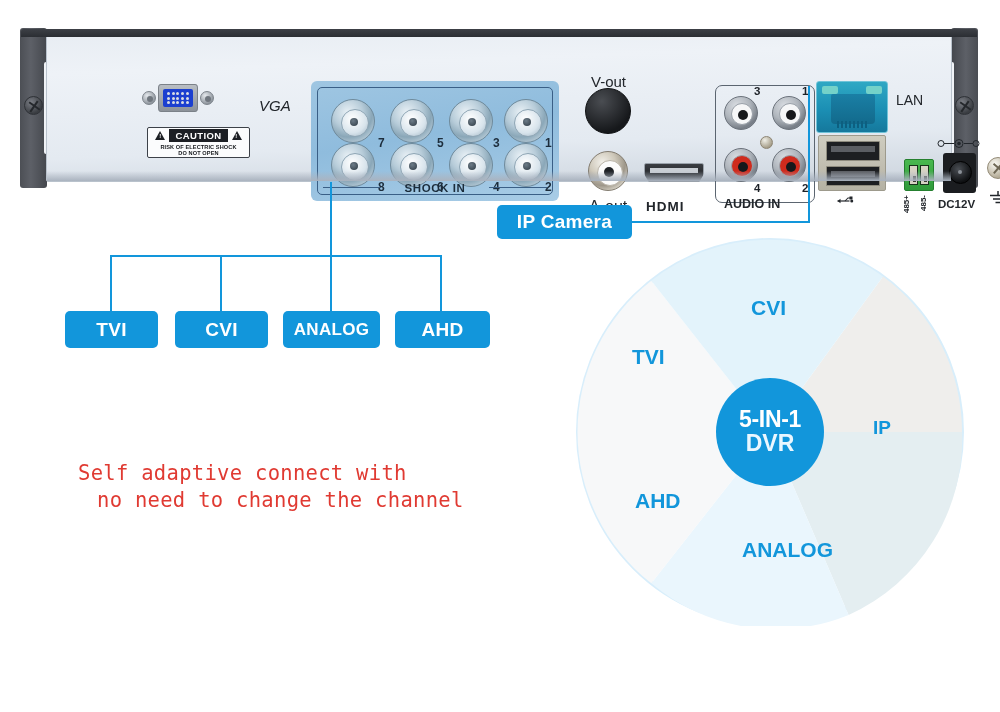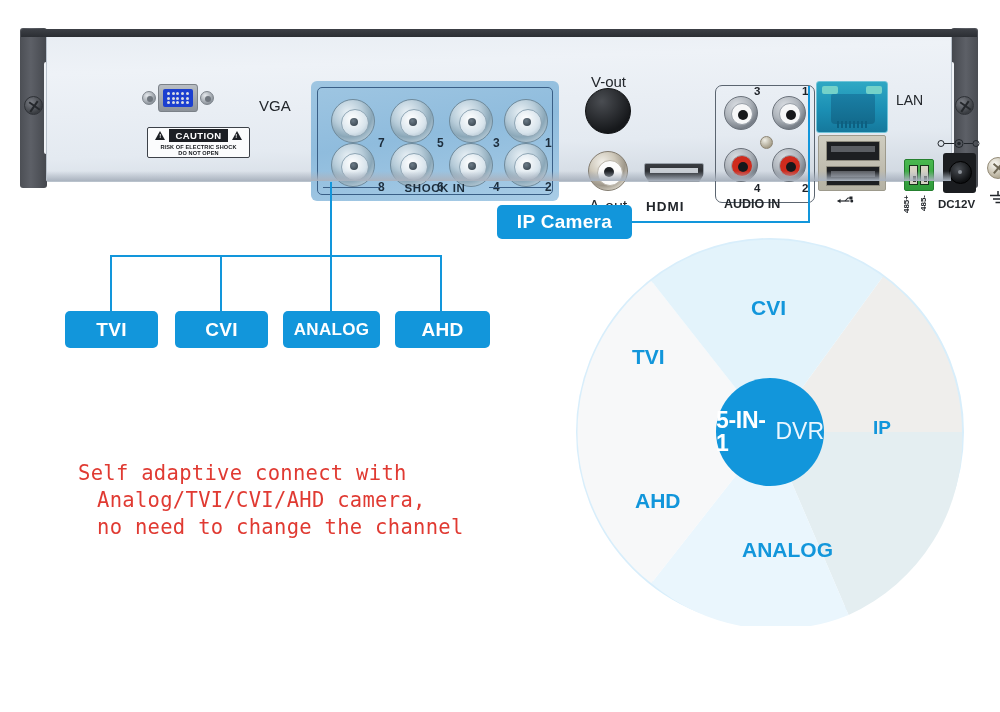--- a/index.html
+++ b/index.html
@@ -73,21 +73,21 @@
   .vga-pin { width:3px; height:3px; border-radius:50%; background:#d9dde3; }
   .vga-screw {
     position:absolute; top:7px; width:14px; height:14px; border-radius:50%;
     background: radial-gradient(circle at 35% 30%, #e4e8ec, #8d949c 75%);
     border:1px solid #7c838b;
   }
   .vga-screw.l { left:0; } .vga-screw.r { right:0; }
   .vga-screw::after { content:""; position:absolute; left:4px; top:4px; width:6px; height:6px;
     border-radius:50%; background:#6f767e; }
   .lbl { position:absolute; color:#22262b; font-weight:500; }
-  .lbl-vga { left:212px; top:62px; font-size:15px; }
+  .lbl-vga { left:212px; top:62px; font-size:15px;font-style:italic; }
 
   
   .caution {
     position:absolute; left:100px; top:92px; width:103px; height:31px;
     background:#fbfcfd; border:1px solid #3c4148; border-radius:2px;
     display:flex; flex-direction:column; align-items:center; justify-content:center;
   }
   .caution-top { display:flex; align-items:center; gap:4px; width:100%; justify-content:center;}
   .caution-word {
     background:#1c1f24; color:#fff; font-size:9.5px; font-weight:700;
@@ -237,25 +237,25 @@
   .chip-ipcam  { left:497px; top:205px; width:135px; height:34px; font-size:19px; }
 
   .wire { position:absolute; background:#1296db; }
 
   
   .wheel { position:absolute; left:576px; top:238px; width:388px; height:388px; }
   .wheel svg { display:block; }
   .hub {
     position:absolute; left:50%; top:50%; transform:translate(-50%,-50%);
     width:108px; height:108px; border-radius:50%; background:#1296db;
-    display:flex; flex-direction:row; align-items:center; justify-content:center;
+    display:flex; flex-direction:column; align-items:center; justify-content:center;
     color:#fff;
   }
   .hub-top { font-size:23px; font-weight:800; letter-spacing:-.3px; line-height:1; }
-  .hub-bot { font-size:23px; font-weight:400; line-height:1.1; color:#eaf7ff; }
+  .hub-bot { font-size:23px; font-weight:700; line-height:1.1; color:#eaf7ff; }
   .seg-label { position:absolute; color:#1296db; font-weight:800; }
   .seg-cvi    { left:751px; top:296px; font-size:21px; }
   .seg-tvi    { left:632px; top:345px; font-size:21px; }
   .seg-ip     { left:873px; top:417px; font-size:19px; }
   .seg-ahd    { left:635px; top:489px; font-size:21px; }
   .seg-analog { left:742px; top:538px; font-size:21px; }
 
   
   .redtext {
     position:absolute; left:78px; top:460px; width:520px;
@@ -455,17 +455,16 @@
     </div>
   </div>
   <div class="seg-label seg-cvi">CVI</div>
   <div class="seg-label seg-ip">IP</div>
   <div class="seg-label seg-analog">ANALOG</div>
   <div class="seg-label seg-ahd">AHD</div>
   <div class="seg-label seg-tvi">TVI</div>
 
   <div class="redtext">
     <div>Self adaptive connect with</div>
-    <div>Analog/TVI/CVI/AHD camera,</div>
     <div>no need to change the channel</div>
   </div>
 
 </div>
 
 </body></html>

